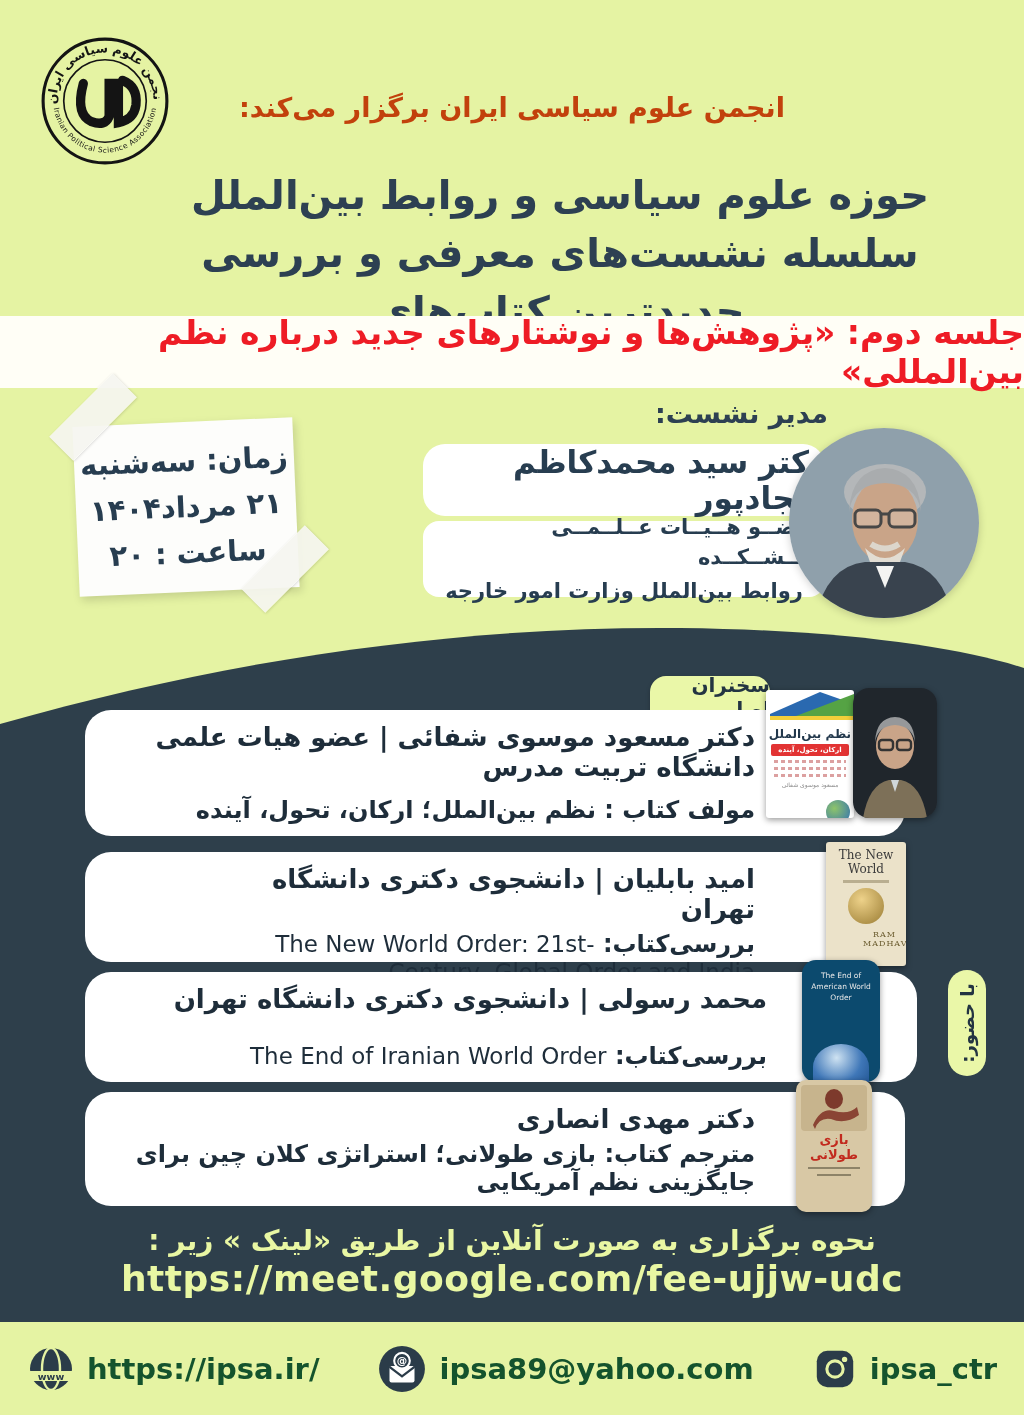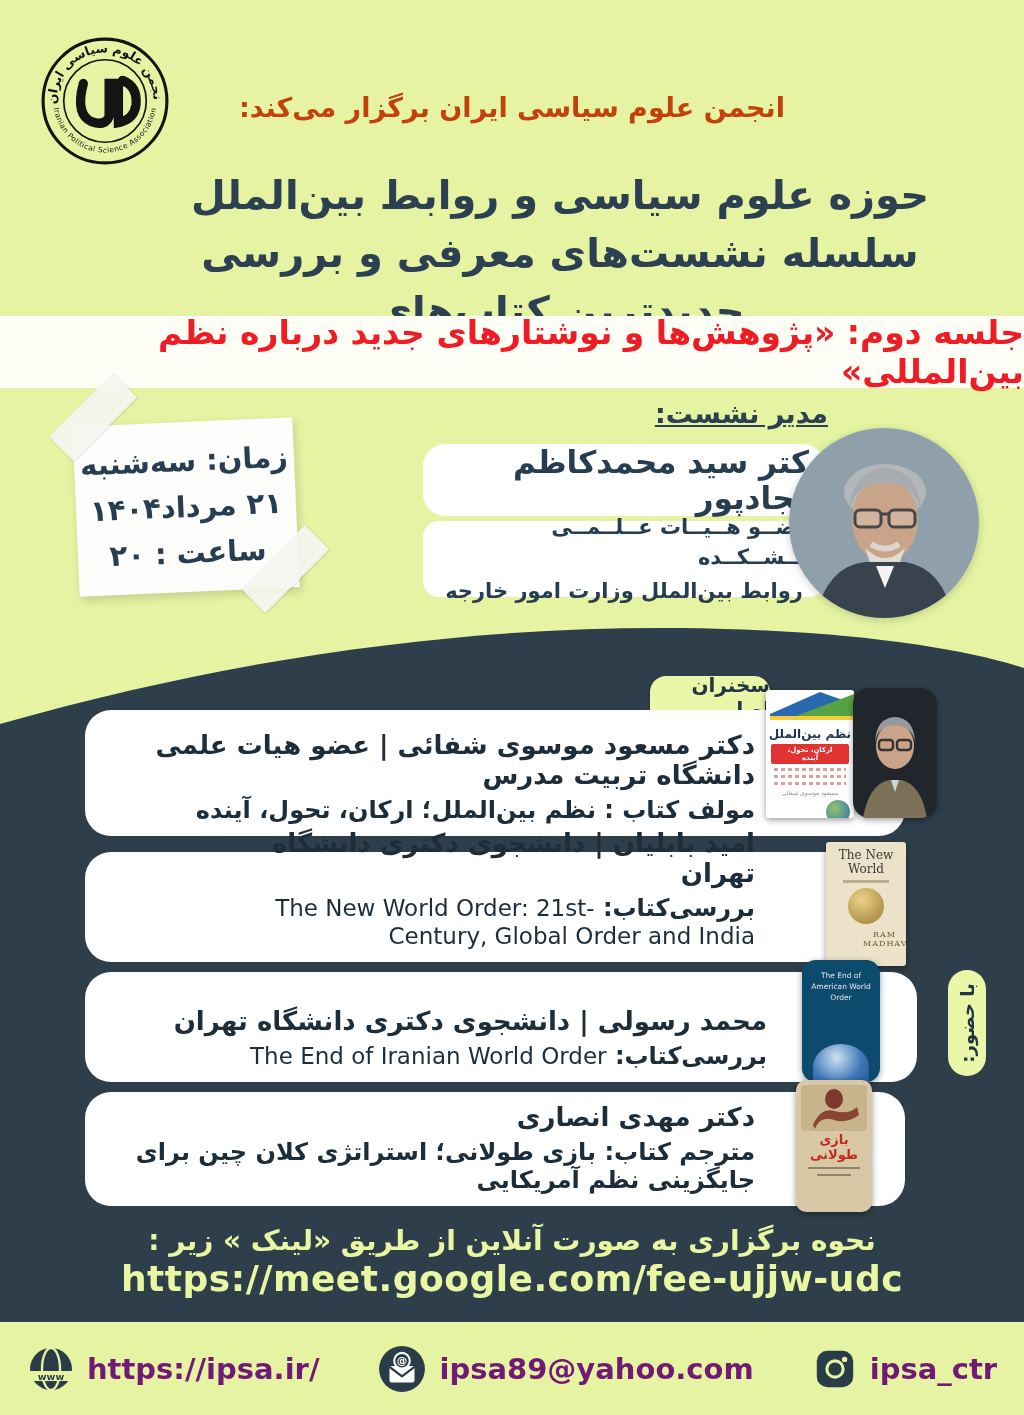--- a/index.html
+++ b/index.html
@@ -12,21 +12,21 @@
   .logo{ position:absolute; top:36px; left:40px; width:130px; height:130px; direction:ltr;}
   .org-line{ position:absolute; top:92px; right:0; left:0; text-align:center;
     color:#c2410c; font-weight:bold; font-size:27px; }
   .main-title{ position:absolute; top:166px; left:110px; right:14px; text-align:center;
     color:#2d4052; font-weight:bold; font-size:40px; line-height:58px; }
   .session-bar{ position:absolute; top:316px; left:0; width:1024px; height:72px;
     background:#fffef6; display:flex; align-items:center; justify-content:center; }
   .session-bar .txt{ color:#ee1c25; font-weight:bold; font-size:33px; }
 
   
-  .mod-label{ position:absolute; top:398px; right:196px; color:#2d4052; font-weight:bold; font-size:27px;text-decoration:underline;}
+  .mod-label{ position:absolute; top:398px; right:196px; color:#2d4052; font-weight:bold; font-size:27px;}
   .mod-name-card{ position:absolute; top:444px; left:423px; width:402px; height:72px;
     background:#fff; border-radius:22px; display:flex; align-items:center; justify-content:center; }
   .mod-name-card .nm{ color:#273d50; font-weight:bold; font-size:31px; }
   .mod-desc-card{ position:absolute; top:521px; left:423px; width:402px; height:76px;
     background:#fff; border-radius:16px; display:flex; flex-direction:column;
     align-items:center; justify-content:center; gap:4px; }
   .mod-desc-card div{ color:#273d50; font-weight:bold; font-size:21px; line-height:30px; }
   .mod-photo{ position:absolute; top:428px; left:789px; width:190px; height:190px;
     border-radius:50%; overflow:hidden; box-shadow:0 2px 8px rgba(0,0,0,.18); }
 
@@ -40,21 +40,21 @@
   .tape.tl{ top:400px; left:48px; transform:rotate(-45deg); }
   .tape.br{ top:552px; left:240px; transform:rotate(-45deg); }
 
   
   .dark-wrap{ position:absolute; top:598px; left:0; width:1024px; height:724px; }
   .dark-wrap svg.curve{ position:absolute; top:0; left:0; display:block; }
   .dark-fill{ position:absolute; top:129px; left:0; width:1024px; height:595px; background:#2e3f4b; }
 
   
   .card{ position:absolute; left:85px; width:820px; background:#fff; border-radius:26px;
-    display:flex; flex-direction:column; justify-content:flex-end; gap:6px;
+    display:flex; flex-direction:column; justify-content:space-between; gap:6px;
     padding:12px 150px 12px 34px; }
   .card .l1{ color:#1e2d3a; font-weight:bold; font-size:26px; }
   .card .l2{ color:#1e2d3a; font-weight:bold; font-size:24px; }
   .card .l2 .en{ direction:ltr; unicode-bidi:isolate; font-weight:normal; font-size:23px; padding-left:6px;}
   .card1{ top:710px; height:126px; }
   .card2{ top:852px; height:110px; padding-left:160px;}
   .card3{ top:972px; height:110px; width:832px;}
   .card4{ top:1092px; height:114px; }
 
   .badge-main{ position:absolute; top:676px; left:650px; width:120px; height:42px;
@@ -65,21 +65,21 @@
     background:#eaf7a8; border-radius:19px; }
   .badge-side span{ position:absolute; top:50%; left:50%; white-space:nowrap;
     transform:translate(-50%,-50%) rotate(-90deg);
     color:#233442; font-weight:bold; font-size:18px; }
 
   
   .book{ position:absolute; overflow:hidden; box-shadow:0 2px 6px rgba(0,0,0,.4); }
   .book1{ top:690px; left:766px; width:88px; height:128px; background:#fff; border-radius:3px;}
   .book1 .t{ text-align:center; color:#22384c; font-weight:bold; font-size:12px; margin-top:3px;}
   .book1 .band{ margin:3px 5px 0; background:#e23333; color:#fff; font-size:7px; font-weight:bold;
-     text-align:center; padding:2px 8px; border-radius:2px;}
+     text-align:center; padding:2px 0; border-radius:2px;}
   .book1 .dash{ height:3px; margin:4px 8px 0;
      background:repeating-linear-gradient(90deg,#dca0a0 0 4px,transparent 4px 7px); }
   .book1 .auth{ text-align:center; color:#8a8a8a; font-size:6px; margin-top:4px;}
   .book1 .globe{ position:absolute; bottom:-6px; right:4px; width:24px; height:24px; border-radius:50%;
      background:radial-gradient(circle at 35% 35%, #8ec46a, #2e6fb5); }
   .photo1{ position:absolute; top:688px; left:853px; width:84px; height:130px; border-radius:16px;
      overflow:hidden; box-shadow:0 2px 6px rgba(0,0,0,.4); }
 
   .book2{ top:842px; left:826px; width:80px; height:124px; background:#ebe2c9; border-radius:3px;
      text-align:center; direction:ltr;}
@@ -107,21 +107,21 @@
   .book4 .ln.s{ width:34px; }
 
   
   .online-line{ position:absolute; top:1224px; left:0; right:0; text-align:center;
      color:#e9f7a3; font-weight:bold; font-size:28px; }
   .meet-link{ position:absolute; top:1258px; left:0; right:0; text-align:center; direction:ltr;
      color:#e9f7a3; font-weight:bold; font-size:36px; letter-spacing:.5px; cursor:pointer;}
   .footer{ position:absolute; top:1322px; left:0; width:1024px; height:93px; background:#e5f3a3;
      display:flex; align-items:center; justify-content:center; gap:58px; direction:ltr; }
   .f-item{ display:flex; align-items:center; gap:12px; cursor:pointer; }
-  .f-item .txt{ color:#701a75; font-weight:bold; font-size:29px; }
+  .f-item .txt{ color:#14532d; font-weight:bold; font-size:29px; }
 </style>
 </head>
 <body>
 
 <div class="poster">
 
   <div class="logo">
     <svg viewBox="0 0 126 126" width="130" height="130">
       <defs>
         <path id="arcTop" d="M 16 63 A 47 47 0 0 1 110 63"></path>

